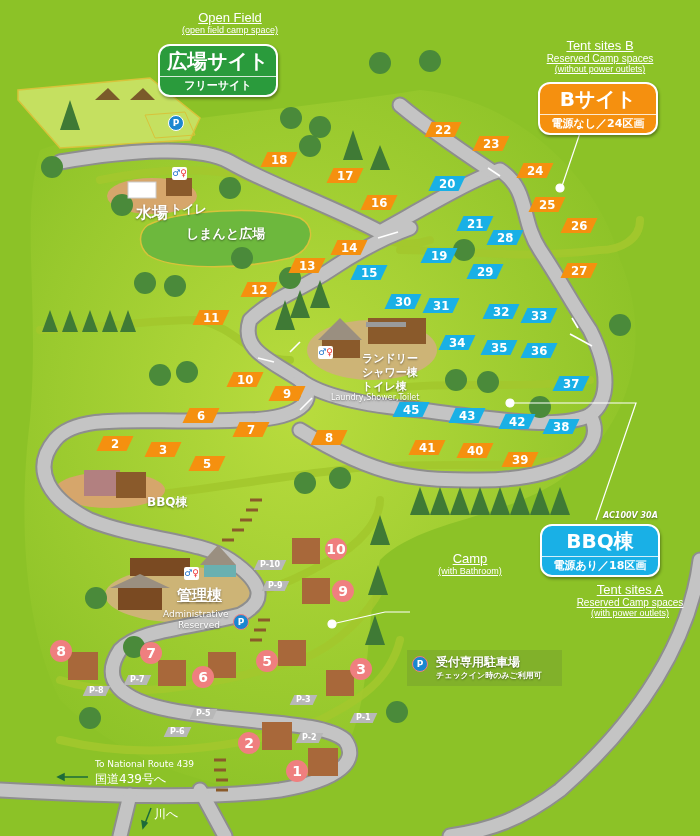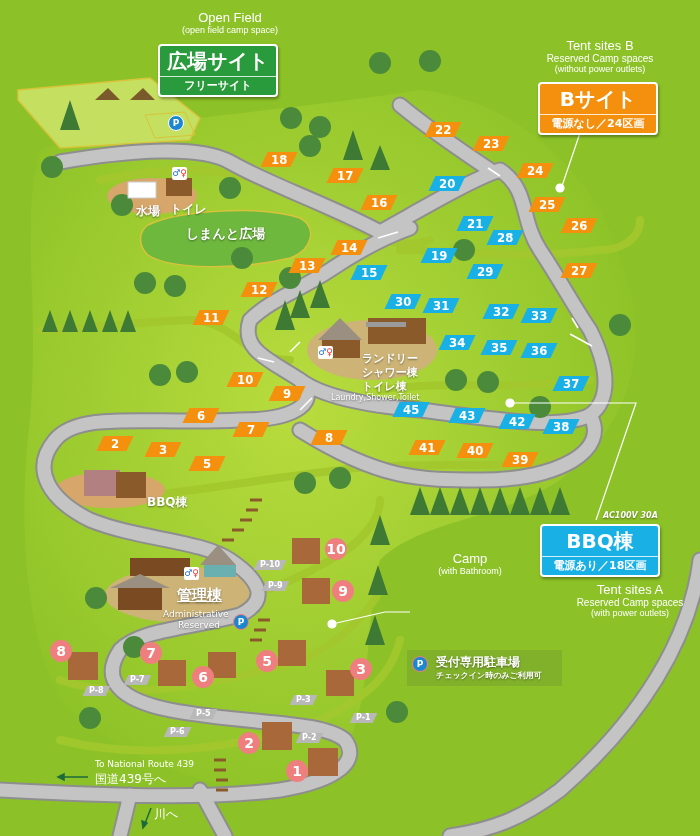--- a/index.html
+++ b/index.html
@@ -7,24 +7,24 @@
   #map{position:relative;width:700px;height:836px;background:#8cc227;overflow:hidden;}
   #map svg.base{position:absolute;left:0;top:0;}
   .site{position:absolute;width:30px;height:15px;color:#fff;font:bold 13px/15px "DejaVu Sans Condensed","DejaVu Sans",sans-serif;text-align:center;transform:skewX(-25deg);}
   .site span{display:inline-block;transform:skewX(25deg);}
   .site.b{background:#f5900f;}
   .site.a{background:#19b0e6;}
   .cabin-badge{position:absolute;width:22px;height:22px;border-radius:50%;background:#ef7f7f;color:#fff;font:bold 14px/22px "DejaVu Sans",sans-serif;text-align:center;}
   .pk{position:absolute;background:#b8b8b8;color:#fff;font:bold 8px/10px "DejaVu Sans",sans-serif;padding:0 4px;transform:skewX(-25deg);}
   .pk span{display:inline-block;transform:skewX(25deg);}
   .lbl{position:absolute;color:#fff;text-shadow:0 1px 2px rgba(0,0,0,.45);font-family:"DejaVu Sans",sans-serif;white-space:nowrap;}
-  .sign{position:absolute;border:2px solid #fff;border-radius:4px;box-shadow:1px 2px 3px rgba(0,0,0,.35);color:#fff;text-align:center;overflow:hidden;}
+  .sign{position:absolute;border:2px solid #fff;border-radius:12px;box-shadow:1px 2px 3px rgba(0,0,0,.35);color:#fff;text-align:center;overflow:hidden;}
   .sign .big{font:bold 20px/30px "DejaVu Sans",sans-serif;}
   .sign .small{font:bold 11px/18px "DejaVu Sans",sans-serif;border-top:1px solid rgba(255,255,255,.8);}
-  .cap{position:absolute;color:#fff;text-align:center;white-space:nowrap;font-family:"Liberation Sans",sans-serif;}
+  .cap{position:absolute;color:#fff;text-align:center;white-space:nowrap;font-family:"Liberation Sans",sans-serif;text-decoration:underline;}
   .cap .t1{font-size:13px;line-height:15px;}
   .cap .t2{font-size:9px;line-height:11px;}
   .pcircle{position:absolute;width:14px;height:14px;border-radius:50%;background:#1a87d0;border:1.5px solid #fff;color:#fff;font:bold 9px/14px "DejaVu Sans",sans-serif;text-align:center;}
   .wc{position:absolute;width:15px;height:13px;background:#fff;border-radius:2px;font:bold 9px/13px "DejaVu Sans",sans-serif;text-align:center;}
   .wc .m{color:#1a6fc8;} .wc .f{color:#e33;}
 </style>
 </head>
 <body>
 
 <div id="map">
@@ -234,21 +234,21 @@
   <div class="cap" style="left:410px;top:551px;width:120px;">
     <div class="t1">Camp</div>
     <div class="t2">(with Bathroom)</div>
   </div>
 
   <div class="pcircle" style="left:412px;top:656px;border-color:#ef7f7f;">P</div>
   <div class="lbl" style="left:436px;top:654px;font-size:12px;font-weight:bold;">受付専用駐車場</div>
   <div class="lbl" style="left:436px;top:670px;font-size:8px;font-weight:bold;">チェックイン時のみご利用可</div>
 
   <div class="wc" style="left:172px;top:167px;"><span class="m">♂</span><span class="f">♀</span></div>
-  <div class="lbl" style="left:136px;top:203px;font-size:12px;font-weight:bold;">水場</div>
+  <div class="lbl" style="left:136px;top:203px;font-size:16px;font-weight:bold;">水場</div>
   <div class="lbl" style="left:170px;top:201px;font-size:12px;font-weight:bold;">トイレ</div>
   <div class="lbl" style="left:186px;top:225px;font-size:13px;font-weight:bold;">しまんと広場</div>
 
   <div class="wc" style="left:318px;top:346px;"><span class="m">♂</span><span class="f">♀</span></div>
   <div class="lbl" style="left:362px;top:351px;font-size:11px;font-weight:bold;">ランドリー</div>
   <div class="lbl" style="left:362px;top:365px;font-size:11px;font-weight:bold;">シャワー棟</div>
   <div class="lbl" style="left:362px;top:379px;font-size:11px;font-weight:bold;">トイレ棟</div>
   <div class="lbl" style="left:331px;top:393px;font-size:8px;">Laundry,Shower,Toilet</div>
 
   <div class="lbl" style="left:147px;top:494px;font-size:12px;font-weight:bold;">BBQ棟</div>

